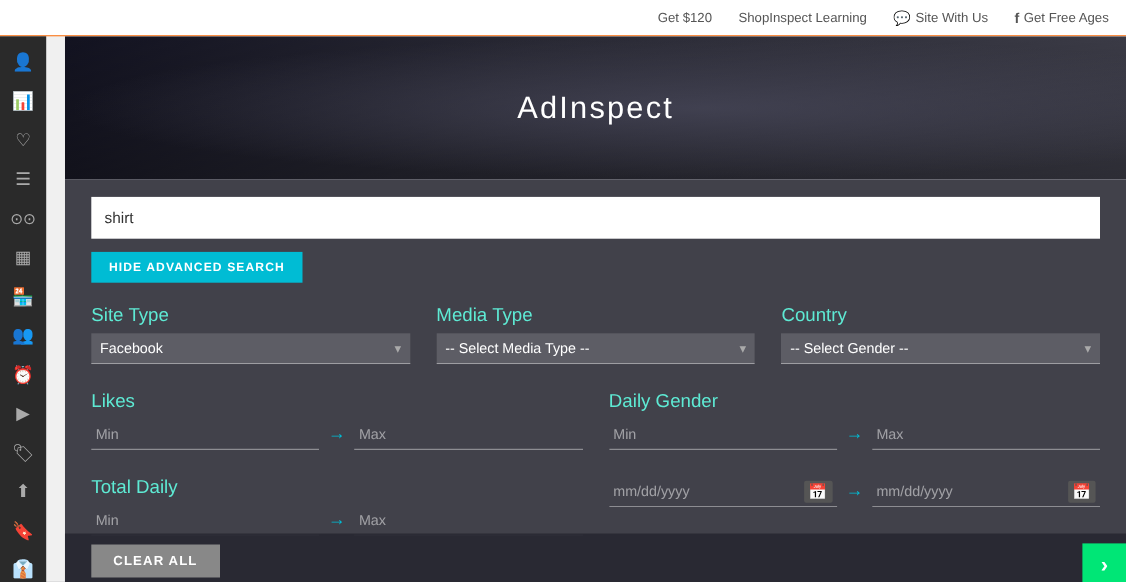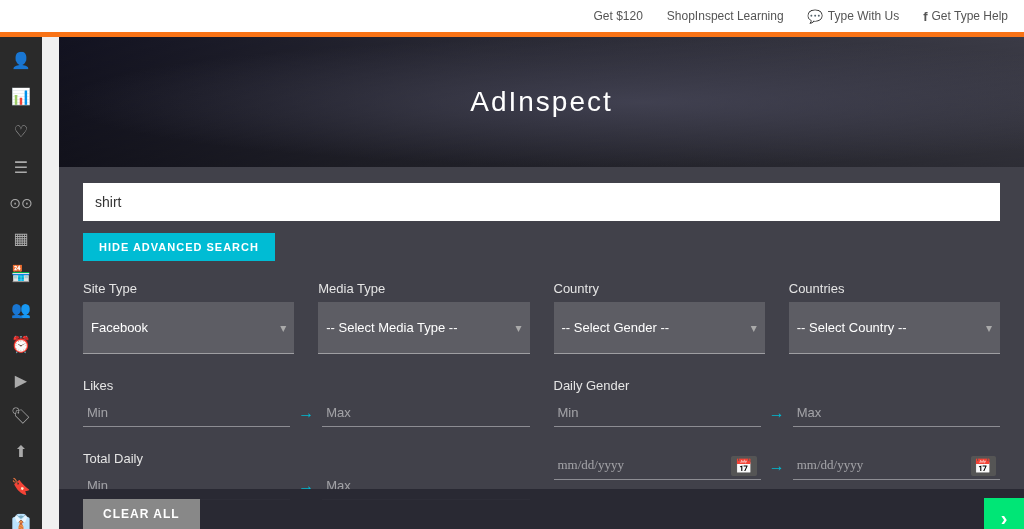--- a/index.html
+++ b/index.html
@@ -9,21 +9,21 @@
     #top-bar {
       background: #fff;
       height: 28px;
       display: flex;
       align-items: center;
       justify-content: flex-end;
       padding: 16px 16px;
       gap: 24px;
       font-size: 12px;
       color: #555;
-      border-bottom: 5px solid #f97316;
+      border-bottom: 1px solid #f97316;
     }
     #top-bar .top-link { color: #555; text-decoration: none; display: flex; align-items: center; gap: 4px; cursor: pointer; }
 
     
     #layout { display: flex; height: calc(529px - 28px); }
 
     
     #sidebar {
       width: 42px;
       background: #2a2a2a;
@@ -125,33 +125,33 @@
       display: flex;
       gap: 24px;
       margin-bottom: 24px;
     }
 
     .filter-group {
       flex: 1;
     }
 
     .filter-label {
-      font-size: 13px;
-      color: #e5e5e5;
+      font-size: 17px;
+      color: #5eead4;
       margin-bottom: 6px;
       font-weight: 500;
     }
 
     .filter-select, .filter-input {
       width: 100%;
       background: rgba(255,255,255,0.15);
       border: none;
       border-bottom: 1px solid rgba(255,255,255,0.4);
       color: #fff;
-      padding: 18px 8px;
+      padding: 6px 8px;
       font-size: 13px;
       outline: none;
       cursor: pointer;
       appearance: none;
       -webkit-appearance: none;
     }
     .filter-select option { background: #333; color: #fff; }
 
     .select-wrapper {
       position: relative;
@@ -188,21 +188,21 @@
       color: #00bcd4;
       font-size: 16px;
       flex-shrink: 0;
     }
 
     
     .date-wrapper {
       position: relative;
       flex: 1;
     }
-    .date-wrapper .filter-input { padding-right: 28px; font-family: Liberation Serif, serif; }
+    .date-wrapper .filter-input { padding-right: 28px; }
     .date-cal-icon {
       position: absolute;
       right: 4px;
       top: 50%;
       transform: translateY(-50%);
       color: #888;
       font-size: 14px;
       background: #555;
       padding: 2px 4px;
       border-radius: 2px;
@@ -260,25 +260,25 @@
 
 <div id="top-bar">
   <a class="top-link">
     <span>Get $120</span>
   </a>
   <a class="top-link">
     <span>ShopInspect Learning</span>
   </a>
   <a class="top-link">
     <span style="font-size:13px;">💬</span>
-    <span>Type With Us</span>
+    <span>Site With Us</span>
   </a>
   <a class="top-link">
     <span style="font-weight:bold; font-size:13px;">f</span>
-    <span>Get Type Help</span>
+    <span>Get Free Ages</span>
   </a>
 </div>
 
 <div id="layout">
 
   <div id="sidebar">
     <div class="sidebar-icon">👤</div>
     <div class="sidebar-icon active">📊</div>
     <div class="sidebar-icon">♡</div>
     <div class="sidebar-icon">☰</div>
@@ -336,31 +336,20 @@
             <div class="filter-label">Country</div>
             <div class="select-wrapper">
               <select class="filter-select">
                 <option>-- Select Gender --</option>
                 <option>Male</option>
                 <option>Female</option>
                 <option>All</option>
               </select>
             </div>
           </div>
-          <div class="filter-group">
-            <div class="filter-label">Countries</div>
-            <div class="select-wrapper">
-              <select class="filter-select">
-                <option>-- Select Country --</option>
-                <option>United States</option>
-                <option>United Kingdom</option>
-                <option>Canada</option>
-              </select>
-            </div>
-          </div>
         </div>
 
         <div class="filter-row">
           <div class="filter-group">
             <div class="filter-label">Likes</div>
             <div class="range-row">
               <input type="text" class="filter-input" style="flex: 1 1 0%;" placeholder="Min">
               <span class="range-arrow">→</span>
               <input type="text" class="filter-input" style="flex: 1 1 0%;" placeholder="Max">
             </div>

